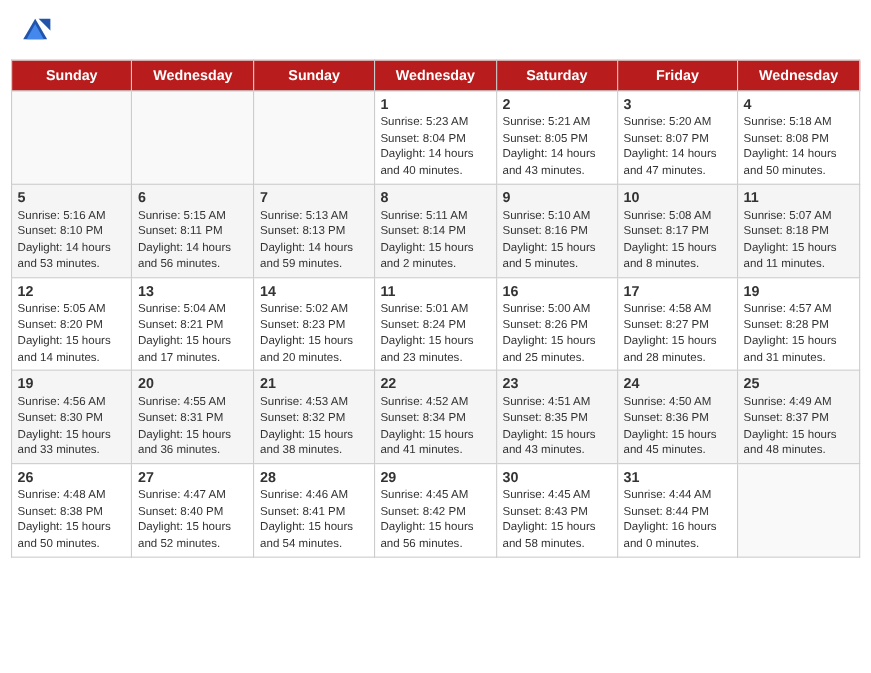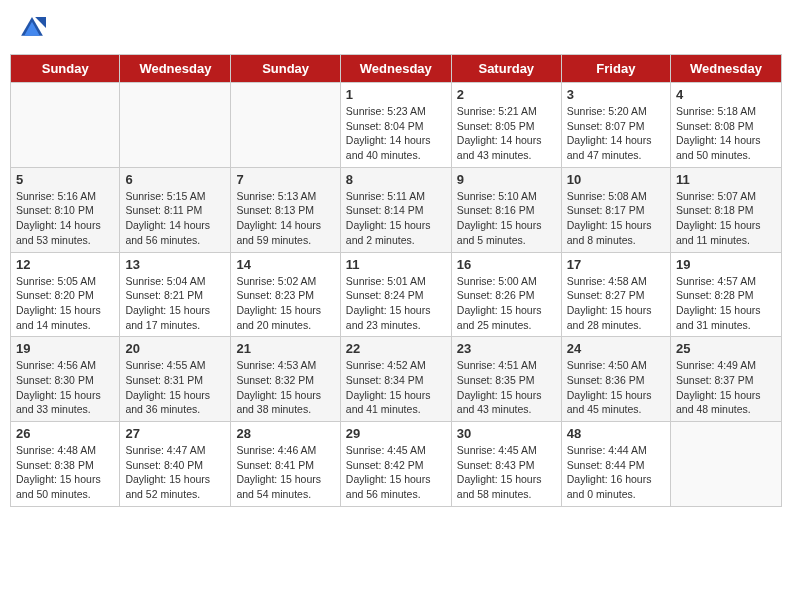--- a/index.html
+++ b/index.html
@@ -255,20 +255,20 @@
           </td>
           <td>
             <span class="day-num">29</span>
             <div class="day-info">Sunrise: 4:45 AM<br>Sunset: 8:42 PM<br>Daylight: 15 hours and 56 minutes.</div>
           </td>
           <td>
             <span class="day-num">30</span>
             <div class="day-info">Sunrise: 4:45 AM<br>Sunset: 8:43 PM<br>Daylight: 15 hours and 58 minutes.</div>
           </td>
           <td>
-            <span class="day-num">48</span>
+            <span class="day-num">31</span>
             <div class="day-info">Sunrise: 4:44 AM<br>Sunset: 8:44 PM<br>Daylight: 16 hours and 0 minutes.</div>
           </td>
           <td class="empty"></td>
         </tr>
       </tbody>
   </table>
 </div>
 
 </body></html>

